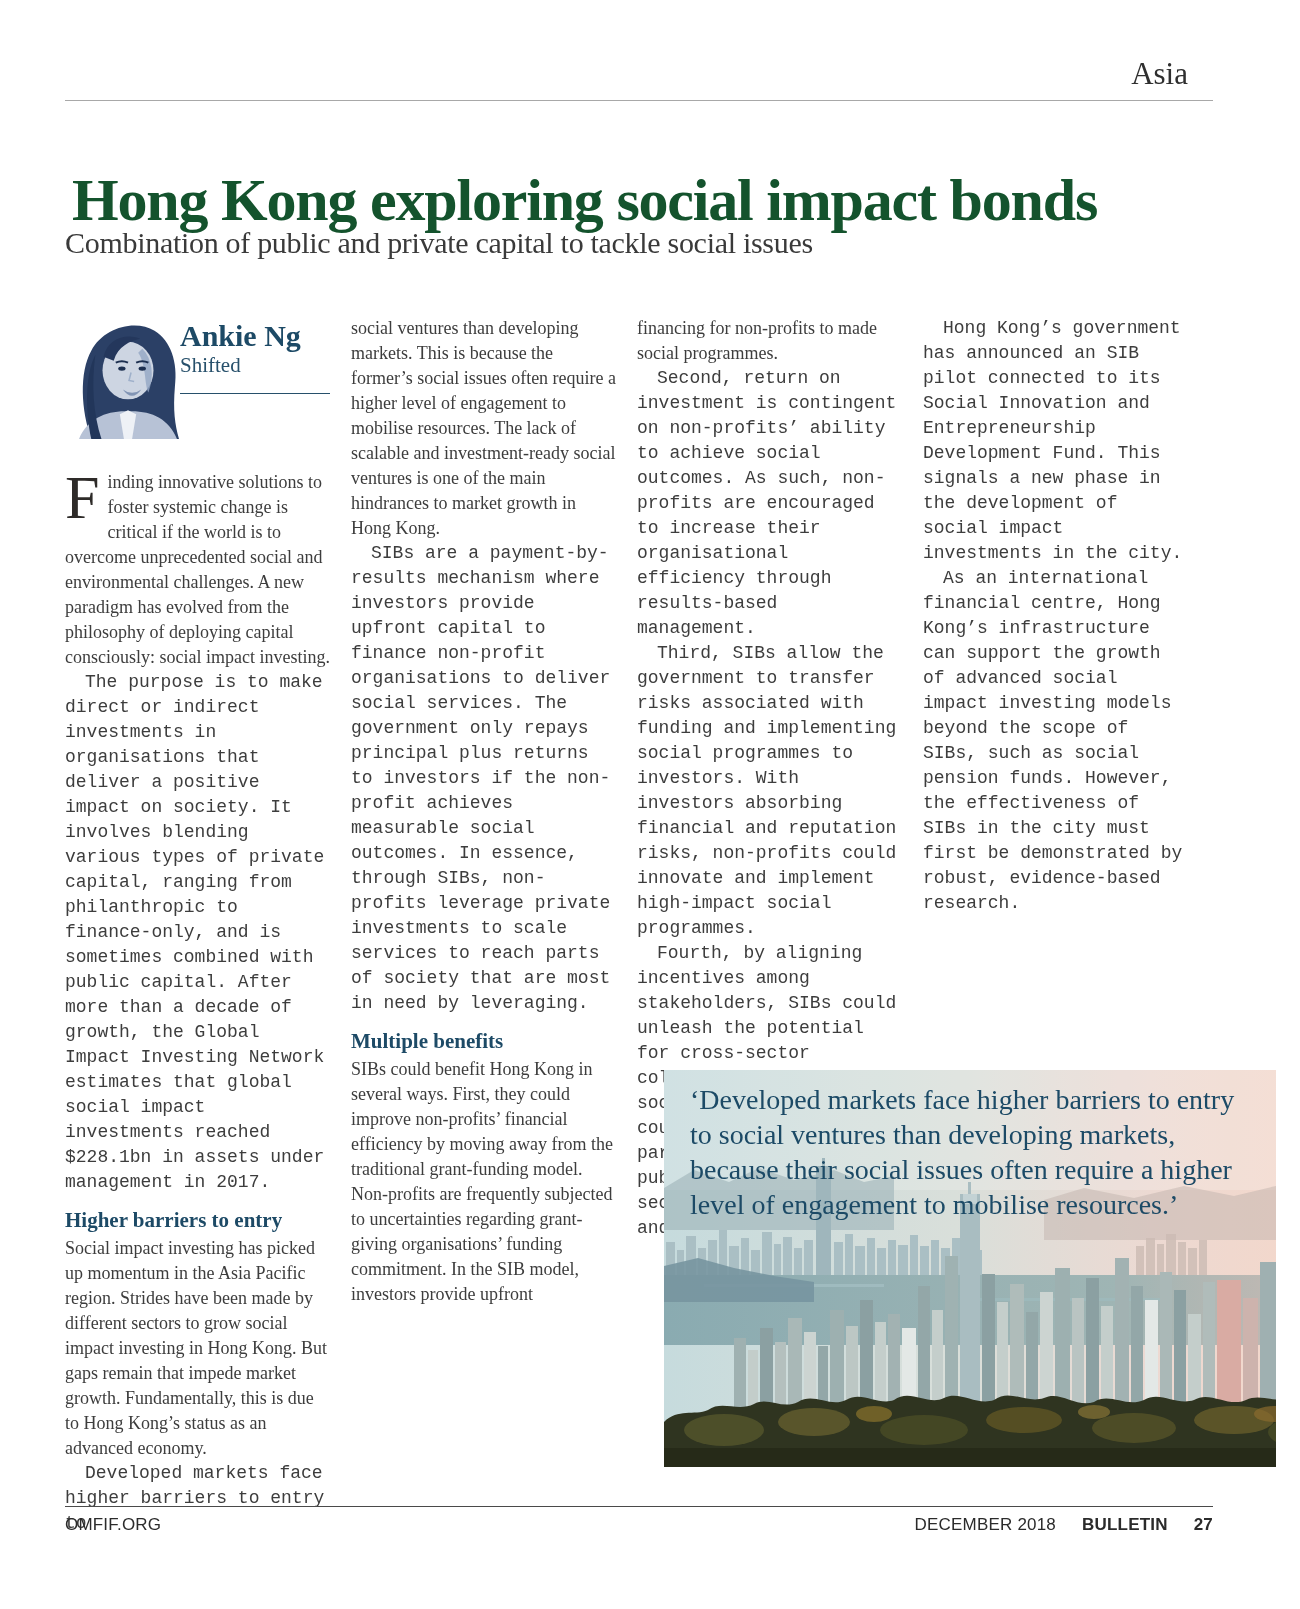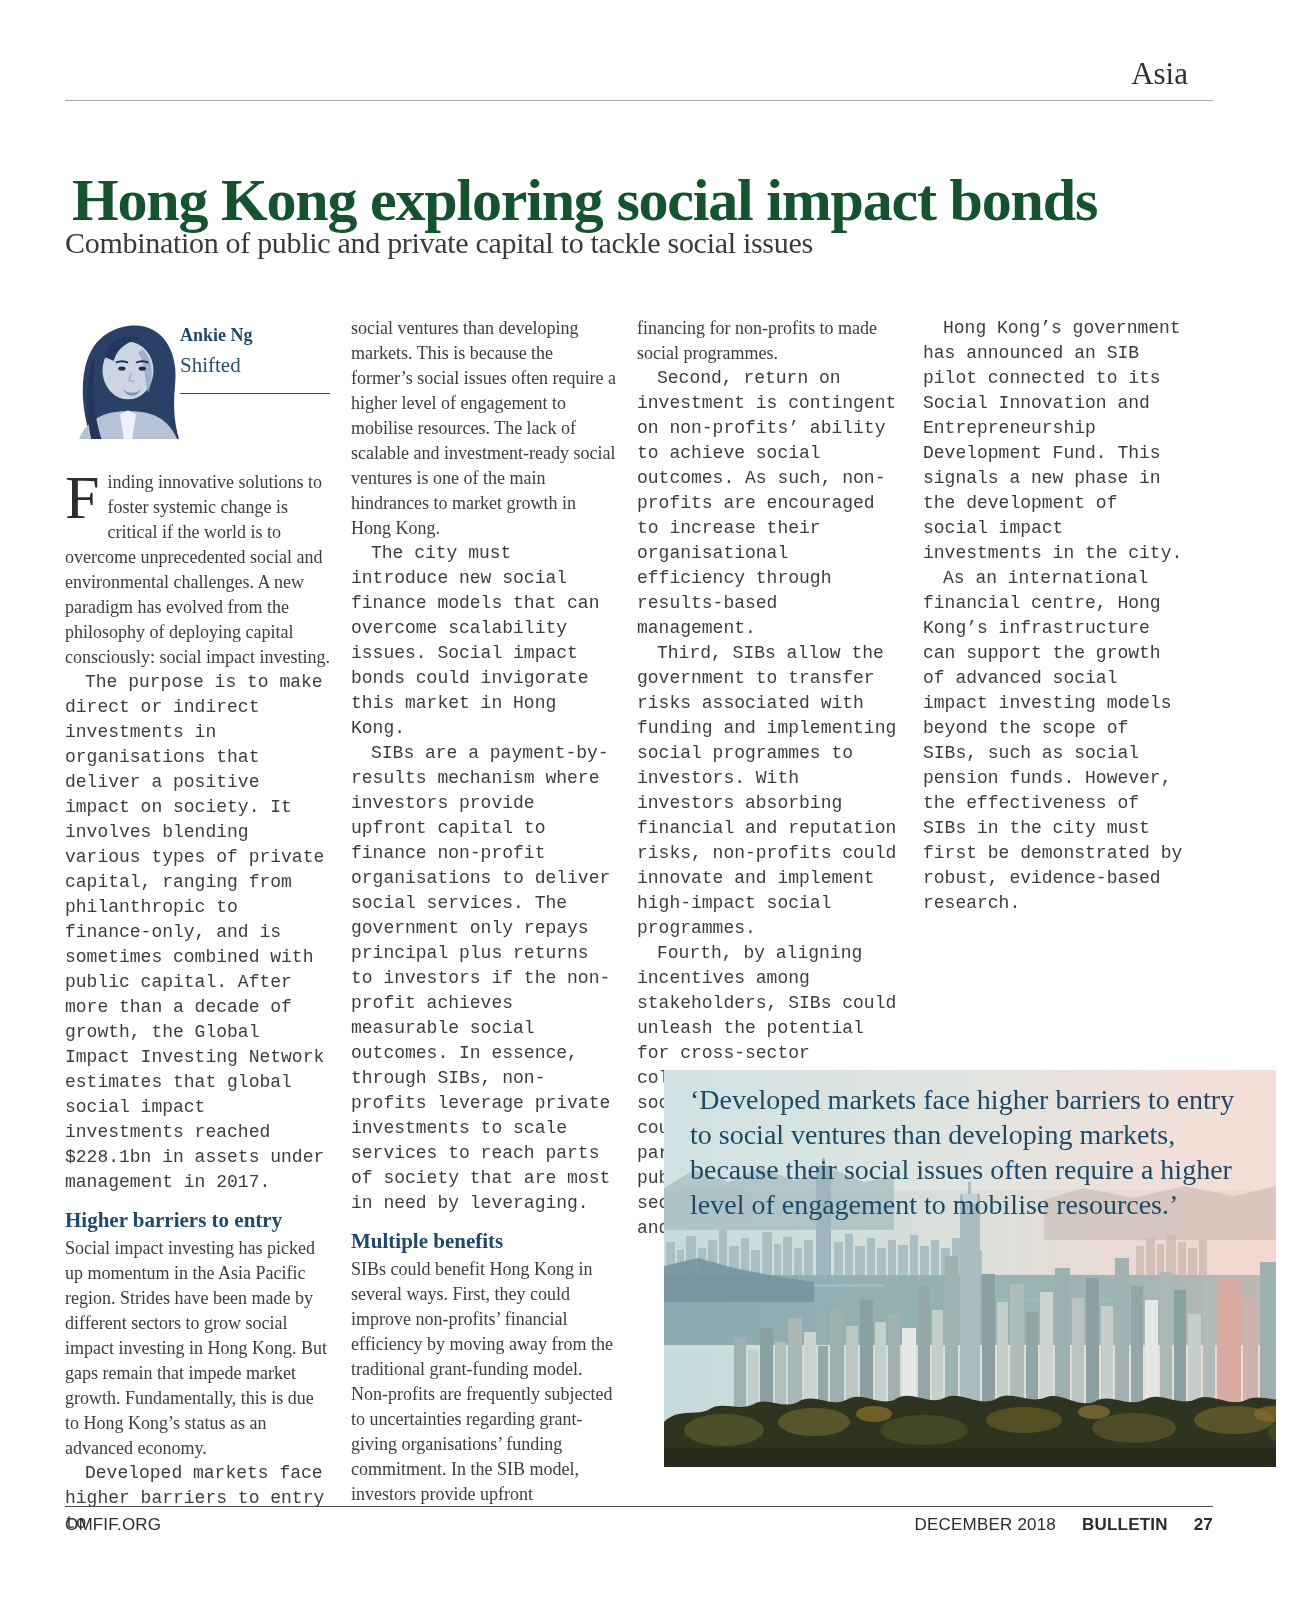--- a/index.html
+++ b/index.html
@@ -18,21 +18,21 @@
   .col-1{left:65px;top:303px;}
   .col-2{left:351px;}
   .col-3{left:637px;}
   .col-4{left:923px;}
   .col p{margin:0;}
   .col p.indent{text-indent:20px;font-family:Liberation Mono, monospace;}
   .col h3{margin:12px 0 3px 0;font-size:21px;line-height:26px;color:#1d4a66;font-weight:700;}
   
   .byline{position:relative;height:167px;}
   .portrait{position:absolute;left:12px;top:12px;width:102px;height:124px;}
-  .author-name{position:absolute;left:115px;top:20px;font-size:18px;font-weight:700;color:#1d4a66;}
+  .author-name{position:absolute;left:115px;top:20px;font-size:30px;font-weight:700;color:#1d4a66;}
   .author-org{position:absolute;left:115px;top:50px;font-size:21px;color:#27506b;}
   .byline-rule{position:absolute;left:115px;top:90px;width:150px;height:1px;background:#27506b;}
   
   .dropcap{float:left;font-size:62px;line-height:50px;padding:2px 8px 0 0;color:#2e2b29;}
   
   .end-mark{color:#1ba7b1;font-size:14px;vertical-align:2px;margin-left:5px;}
   .bio{font-weight:700;color:#1d4a66;}
   
   .photo{position:absolute;left:652px;top:1058px;width:648px;height:397px;margin:12px;overflow:hidden;}
   .photo svg{position:absolute;left:0;top:0;width:100%;height:100%;}
@@ -80,21 +80,20 @@
     </div>
     <p><span class="dropcap">F</span><span>inding innovative solutions to foster systemic change is critical if the world is to overcome unprecedented social and environmental challenges. A new paradigm has evolved from the philosophy of deploying capital consciously: social impact investing.</span></p>
     <p class="indent">The purpose is to make direct or indirect investments in organisations that deliver a positive impact on society. It involves blending various types of private capital, ranging from philanthropic to finance-only, and is sometimes combined with public capital. After more than a decade of growth, the Global Impact Investing Network estimates that global social impact investments reached $228.1bn in assets under management in 2017.</p>
     <h3>Higher barriers to entry</h3>
     <p>Social impact investing has picked up momentum in the Asia Pacific region. Strides have been made by different sectors to grow social impact investing in Hong Kong. But gaps remain that impede market growth. Fundamentally, this is due to Hong Kong’s status as an advanced economy.</p>
     <p class="indent">Developed markets face higher barriers to entry to</p>
   </div>
 
   <div class="col col-2">
     <p>social ventures than developing markets. This is because the former’s social issues often require a higher level of engagement to mobilise resources. The lack of scalable and investment-ready social ventures is one of the main hindrances to market growth in Hong Kong.</p>
-    <p class="indent">The city must introduce new social finance models that can overcome scalability issues. Social impact bonds could invigorate this market in Hong Kong.</p>
     <p class="indent">SIBs are a payment-by-results mechanism where investors provide upfront capital to finance non-profit organisations to deliver social services. The government only repays principal plus returns to investors if the non-profit achieves measurable social outcomes. In essence, through SIBs, non-profits leverage private investments to scale services to reach parts of society that are most in need by leveraging.</p>
     <h3>Multiple benefits</h3>
     <p>SIBs could benefit Hong Kong in several ways. First, they could improve non-profits’ financial efficiency by moving away from the traditional grant-funding model. Non-profits are frequently subjected to uncertainties regarding grant-giving organisations’ funding commitment. In the SIB model, investors provide upfront</p>
   </div>
 
   <div class="col col-3">
     <p>financing for non-profits to made social programmes.</p>
     <p class="indent">Second, return on investment is contingent on non-profits’ ability to achieve social outcomes. As such, non-profits are encouraged to increase their organisational efficiency through results-based management.</p>
     <p class="indent">Third, SIBs allow the government to transfer risks associated with funding and implementing social programmes to investors. With investors absorbing financial and reputation risks, non-profits could innovate and implement high-impact social programmes.</p>
     <p class="indent">Fourth, by aligning incentives among stakeholders, SIBs could unleash the potential for cross-sector collaboration on complex social issues. This could include partnerships between the public and private sectors with non-profits and academia.</p>

